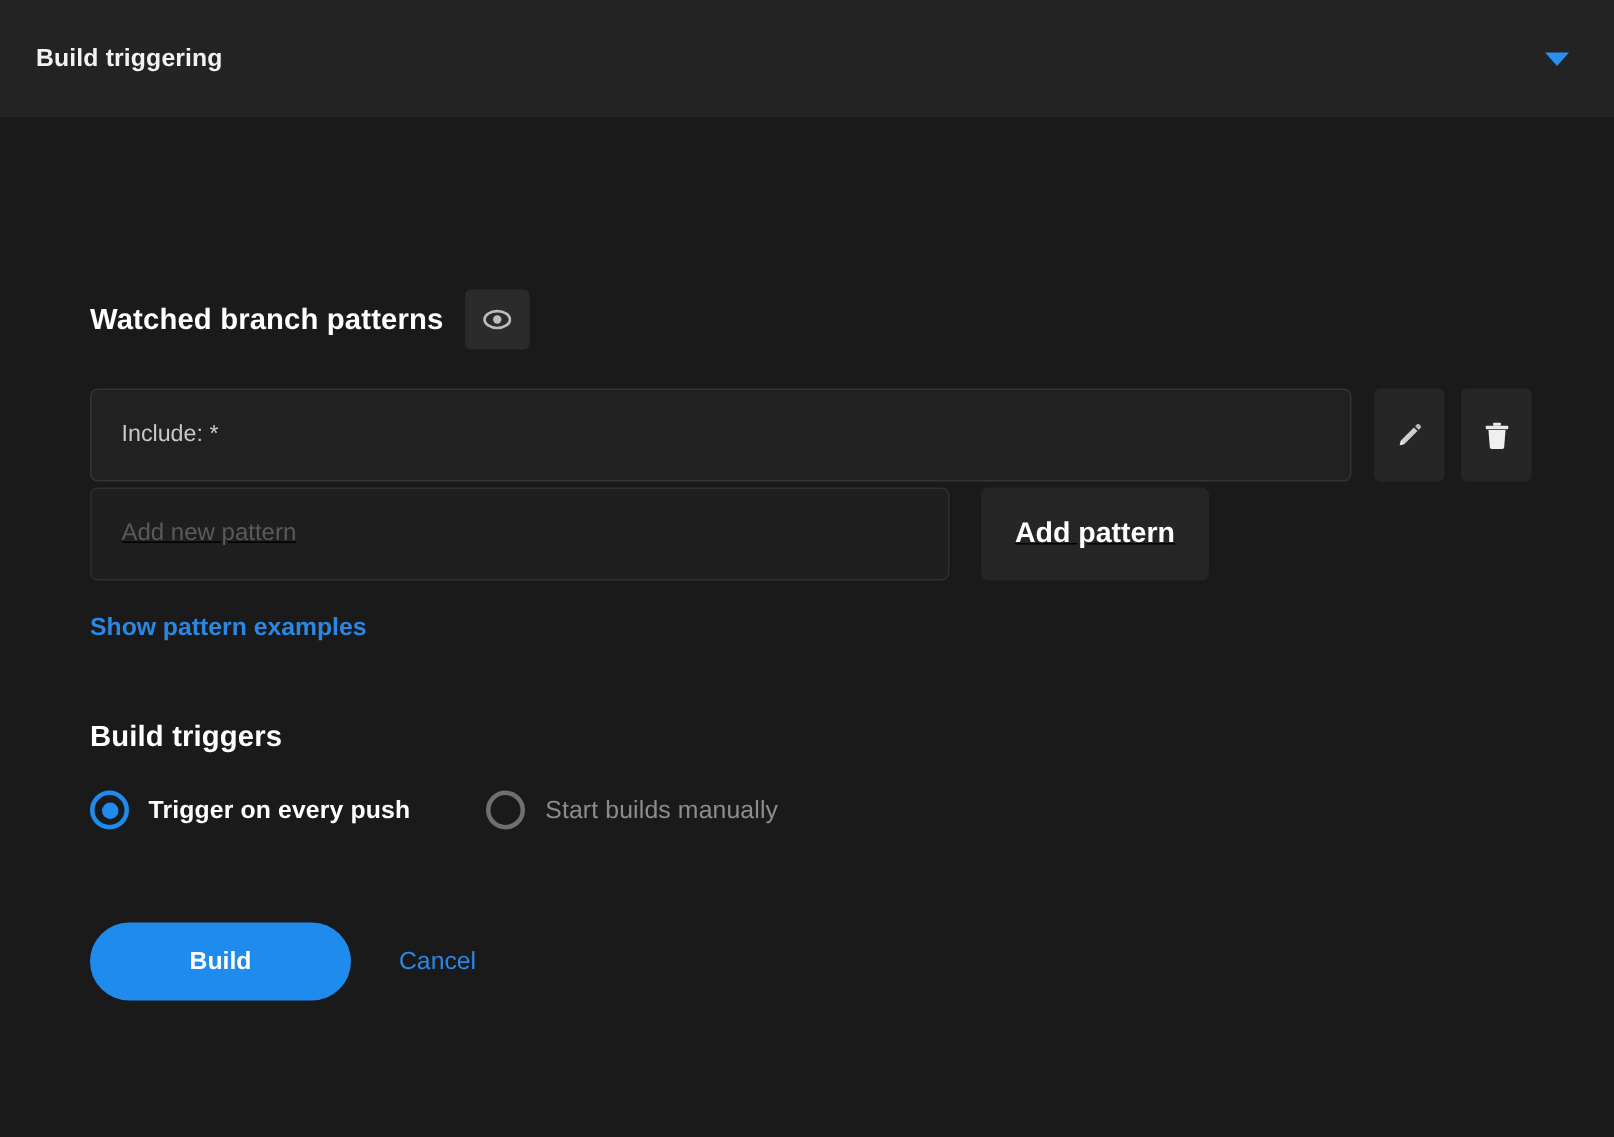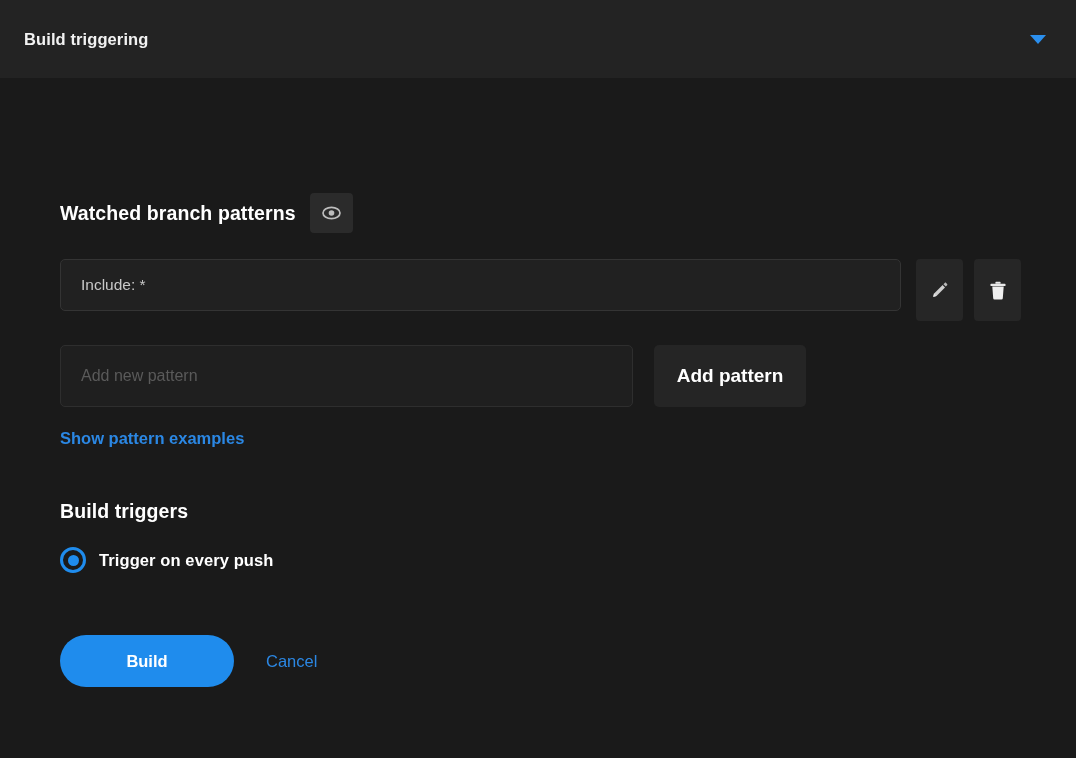--- a/index.html
+++ b/index.html
@@ -100,21 +100,21 @@
 
   
   .pattern-row {
     margin-top: 26px;
     display: flex;
     align-items: stretch;
     gap: 15px;
   }
   .pattern-box {
     width: 841px;
-    height: 52px;
+    height: 62px;
     background: #212121;
     border: 1px solid #343434;
     border-radius: 5px;
     display: flex;
     align-items: center;
     padding: 4px 20px;
     font-size: 15.5px;
     color: #c8c8c8;
   }
   .pattern-actions {
@@ -128,24 +128,25 @@
     border: none;
     border-radius: 4px;
     display: flex;
     align-items: center;
     justify-content: center;
     cursor: pointer;
   }
 
   
   .add-row {
-    margin-top: 24px;
+    margin-top: 4px;
     display: flex;
     align-items: flex-start;
     gap: 21px;
+    text-decoration: underline;
   }
   .add-input {
     width: 573px;
     height: 62px;
     background: #1f1f1f;
     border: 1px solid #2e2e2e;
     border-radius: 5px;
     padding: 0 20px;
     font-family: "Liberation Sans", sans-serif;
     font-size: 16px;
@@ -340,20 +341,24 @@
         <div class="section-title">Build triggers</div>
 
         <div class="radio-row">
           <div class="radio-item">
             <div class="radio-ring on">
               <div class="radio-dot"></div>
             </div>
             <div class="radio-label">Trigger on every push</div>
           </div>
 
+          <div class="radio-item second">
+            <div class="radio-ring"></div>
+            <div class="radio-label muted">Start builds manually</div>
+          </div>
         </div>
       </div>
 
       <div class="footer-row">
         <button class="save-btn">Build</button>
         <a class="cancel-link">Cancel</a>
       </div>
 
     </div>
   </div>

